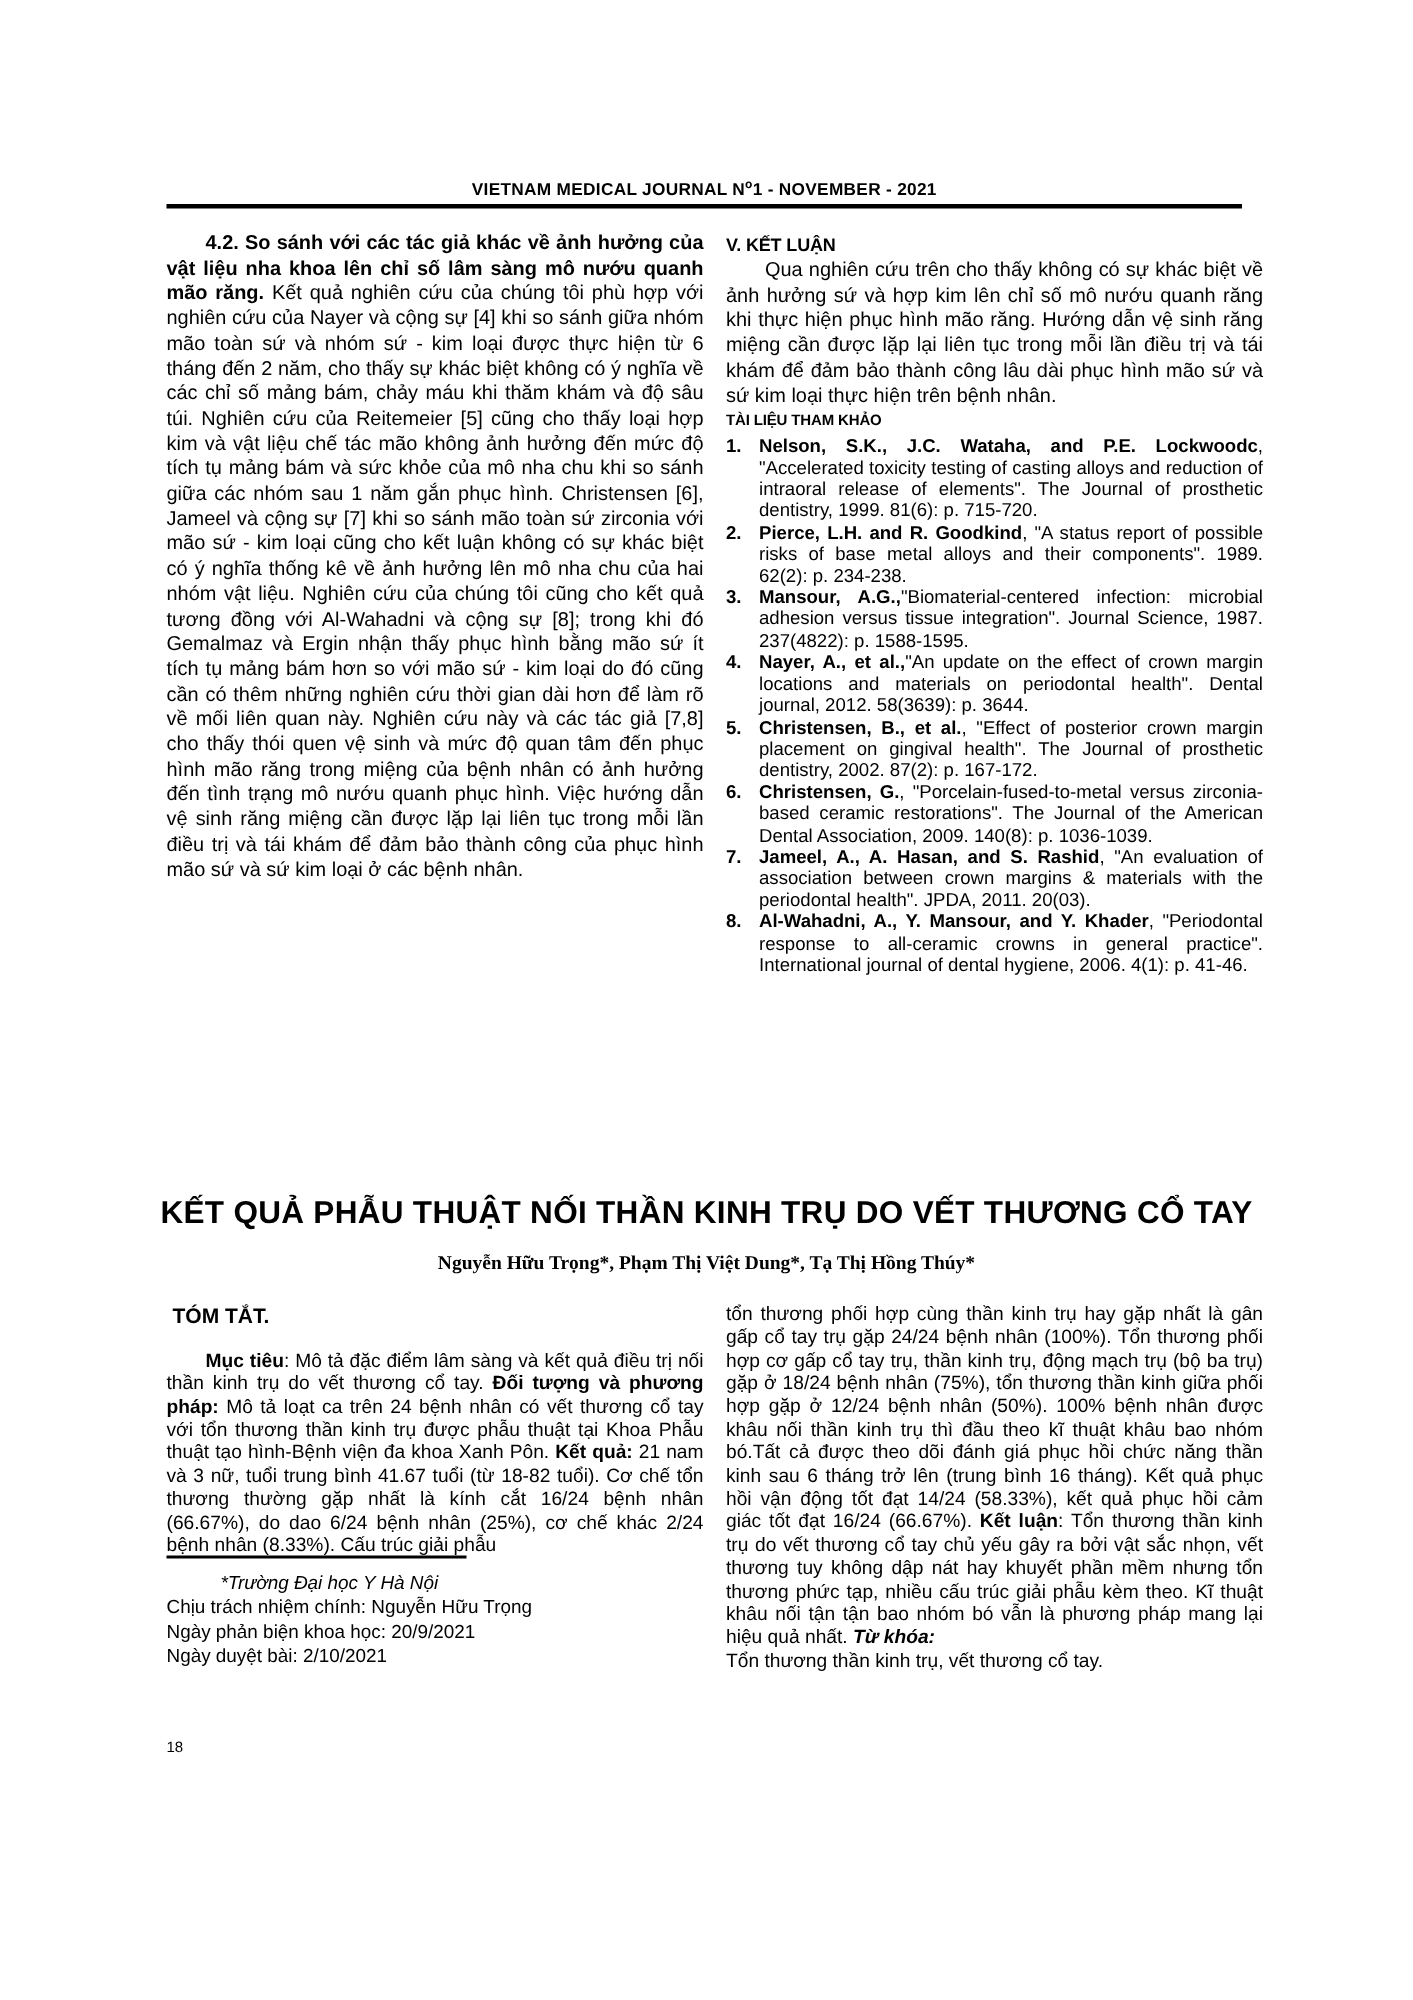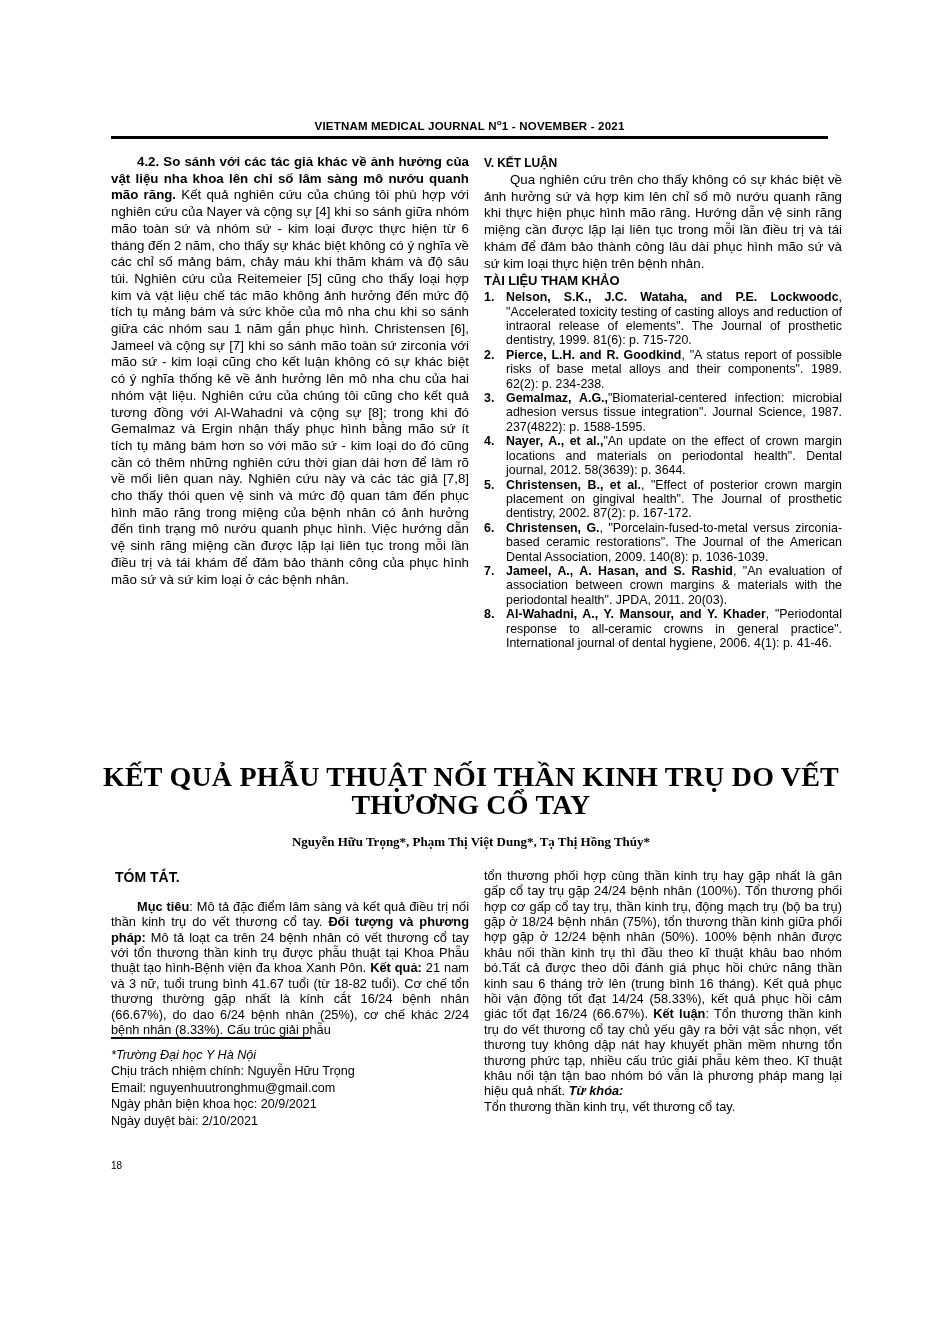--- a/index.html
+++ b/index.html
@@ -61,21 +61,21 @@
 
   .sec-head {
     font-weight: bold;
     font-size: 12px;
     line-height: 18px;
     margin: 0 0 1px 0;
     letter-spacing: -0.1px;
   }
   .sec-head-2 {
     font-weight: bold;
-    font-size: 13px;
+    font-size: 10px;
     line-height: 18px;
     margin: 8px 0 1px 0;
     letter-spacing: -0.1px;
   }
 
   b, strong { font-weight: bold; margin-top: 43px; }
 
   
   ol.refs {
     margin: 0;
@@ -97,26 +97,26 @@
     width: 18px;
     font-weight: bold;
     text-align: left;
   }
   ol.refs li .au { font-weight: bold; }
 
   
   .art-title {
     position: absolute;
     left: 60px;
-    top: 763px;
+    top: 795px;
     width: 822px;
     text-align: center;
-    font-family: Liberation Serif, serif;
-    font-weight: bold;
-    font-size: 28px;
+    font-family: Liberation Sans, sans-serif;
+    font-weight: bold;
+    font-size: 21px;
     letter-spacing: 0.2px;
     line-height: 28px;
   }
   .art-authors {
     position: absolute;
     left: 60px;
     top: 831px;
     width: 822px;
     text-align: center;
     font-family: "Liberation Serif", serif;
@@ -155,21 +155,21 @@
   }
   .footnote {
     position: absolute;
     left: 111px;
     top: 1047px;
     width: 358px;
     font-size: 12.6px;
     line-height: 16.4px;
     font-family: "Liberation Sans", sans-serif;
   }
-  .footnote .aff { font-style: italic; }
+  .footnote .aff { font-style: italic; margin-left: 36px; }
 
   .folio {
     position: absolute;
     left: 111px;
     top: 1160px;
     font-size: 10px;
     font-family: "Liberation Sans", sans-serif;
   }
 
   .kw-italic { font-style: italic; font-weight: bold; }
@@ -186,21 +186,21 @@
     <p class="indent"><b>4.2. So sánh với các tác giả khác về ảnh hưởng của vật liệu nha khoa  lên chỉ số lâm sàng mô nướu quanh mão răng.</b><span> Kết quả nghiên cứu của chúng tôi phù hợp với nghiên cứu của Nayer và cộng sự [4] khi so sánh giữa nhóm mão toàn sứ và nhóm sứ - kim loại được thực hiện từ 6 tháng đến 2 năm, cho thấy sự khác biệt không có ý nghĩa về các chỉ số mảng bám, chảy máu khi thăm khám và độ sâu túi. Nghiên cứu của Reitemeier [5] cũng cho thấy loại hợp kim và vật liệu chế tác mão không ảnh hưởng đến mức độ tích tụ mảng bám và sức khỏe của mô nha chu khi so sánh giữa các nhóm sau 1 năm gắn phục hình. Christensen [6], Jameel và cộng sự [7] khi so sánh mão toàn sứ zirconia với mão sứ - kim loại cũng cho kết luận không có sự khác biệt có ý nghĩa thống kê về ảnh hưởng lên mô nha chu của hai nhóm vật liệu. Nghiên cứu của chúng tôi cũng cho kết quả tương đồng với Al-Wahadni và cộng sự [8]; trong khi đó  Gemalmaz và Ergin nhận thấy phục hình bằng mão sứ ít tích tụ mảng bám hơn so với mão sứ - kim loại do đó cũng  cần có thêm những nghiên cứu thời gian dài hơn để làm rõ về mối liên quan này. Nghiên cứu này và các tác giả [7,8] cho thấy thói quen vệ sinh và mức độ quan tâm đến phục hình mão răng trong miệng của bệnh nhân có ảnh hưởng đến tình trạng mô nướu quanh phục hình. Việc hướng dẫn vệ sinh răng miệng cần được lặp lại liên tục trong mỗi lần điều trị và tái khám để đảm bảo thành công của phục hình mão sứ và sứ kim loại ở các bệnh nhân.</span></p>
   </div>
 
   <div class="col col-right">
     <p class="sec-head">V. KẾT LUẬN</p>
     <p class="indent">Qua nghiên cứu trên cho thấy không có sự khác biệt về ảnh hưởng sứ và hợp kim lên chỉ số mô nướu quanh răng khi thực hiện phục hình mão răng. Hướng dẫn vệ sinh răng miệng cần được lặp lại liên tục trong mỗi lần điều trị và tái khám để đảm bảo thành công lâu dài phục hình mão sứ và sứ kim loại thực hiện trên bệnh nhân.</p>
     <p class="sec-head-2">TÀI LIỆU THAM KHẢO</p>
     <ol class="refs">
       <li><span class="num">1.</span><span class="au">Nelson, S.K., J.C. Wataha, and P.E. Lockwoodc</span><span>, "Accelerated toxicity testing of casting alloys and reduction of intraoral release of elements". The Journal of prosthetic dentistry, 1999. 81(6): p. 715-720.</span></li>
       <li><span class="num">2.</span><span class="au">Pierce, L.H. and R. Goodkind</span><span>, "A status report of possible risks of base metal alloys and their components". 1989. 62(2): p. 234-238.</span></li>
-      <li><span class="num">3.</span><span class="au">Gemalmaz, A.G.,</span><span>"Biomaterial-centered infection: microbial adhesion versus tissue integration". Journal Science, 1987. 237(4822): p. 1588-1595.</span></li>
+      <li><span class="num">3.</span><span class="au">Mansour, A.G.,</span><span>"Biomaterial-centered infection: microbial adhesion versus tissue integration". Journal Science, 1987. 237(4822): p. 1588-1595.</span></li>
       <li><span class="num">4.</span><span class="au">Nayer, A., et al.,</span><span>"An update on the effect of crown margin locations and materials on periodontal health". Dental journal, 2012. 58(3639): p. 3644.</span></li>
       <li><span class="num">5.</span><span class="au">Christensen, B., et al.</span><span>, "Effect of posterior crown margin placement on gingival health". The Journal of prosthetic dentistry, 2002. 87(2): p. 167-172.</span></li>
       <li><span class="num">6.</span><span class="au">Christensen, G.</span><span>, "Porcelain-fused-to-metal versus zirconia-based ceramic restorations". The Journal of the American Dental Association, 2009. 140(8): p. 1036-1039.</span></li>
       <li><span class="num">7.</span><span class="au">Jameel, A., A. Hasan, and S. Rashid</span><span>, "An evaluation of association between crown margins &amp; materials with the periodontal health". JPDA, 2011. 20(03).</span></li>
       <li><span class="num">8.</span><span class="au">Al-Wahadni, A., Y. Mansour, and Y. Khader</span><span>, "Periodontal response to all-ceramic crowns in general practice". International journal of dental hygiene, 2006. 4(1): p. 41-46.</span></li>
     </ol>
   </div>
 
   <div class="art-title">KẾT QUẢ PHẪU THUẬT NỐI THẦN KINH TRỤ DO VẾT THƯƠNG CỔ TAY</div>
   <div class="art-authors">Nguyễn Hữu Trọng*, Phạm Thị Việt Dung*, Tạ Thị Hồng Thúy*</div>
@@ -211,20 +211,19 @@
   </div>
 
   <div class="abs-col abs-right">
     <p><span>tổn thương phối hợp cùng thần kinh trụ hay gặp nhất là gân gấp cổ tay trụ gặp 24/24 bệnh nhân (100%). Tổn thương phối hợp cơ gấp cổ tay trụ, thần kinh trụ, động mạch trụ (bộ ba trụ) gặp ở 18/24 bệnh nhân (75%), tổn thương thần kinh giữa phối hợp gặp ở 12/24 bệnh nhân (50%). 100% bệnh nhân được khâu nối thần kinh trụ thì đầu theo kĩ thuật khâu bao nhóm bó.Tất cả được theo dõi đánh giá phục hồi chức năng thần kinh sau 6 tháng trở lên (trung bình 16 tháng). Kết quả phục hồi vận động tốt đạt 14/24 (58.33%), kết quả phục hồi cảm giác tốt đạt 16/24 (66.67%). </span><b>Kết luận</b><span>: Tổn thương thần kinh trụ do vết thương cổ tay chủ yếu gây ra bởi vật sắc nhọn, vết thương tuy không dập nát hay khuyết phần mềm nhưng tổn thương phức tạp, nhiều cấu trúc giải phẫu kèm theo. Kĩ thuật khâu nối tận tận bao nhóm bó vẫn là phương pháp mang lại hiệu quả nhất. </span><span class="kw-italic">Từ khóa:</span><br><span>Tổn thương thần kinh trụ, vết thương cổ tay.</span></p>
   </div>
 
   <div class="fn-rule"></div>
   <div class="footnote">
     <div class="aff">*Trường Đại học Y Hà Nội</div>
     <div>Chịu trách nhiệm chính: Nguyễn Hữu Trọng</div>
-    <div>Email: nguyenhuutronghmu@gmail.com</div>
     <div>Ngày phản biện khoa học: 20/9/2021</div>
     <div>Ngày duyệt bài: 2/10/2021</div>
   </div>
 
   <div class="folio">18</div>
 
 </div>
 
 </body></html>

